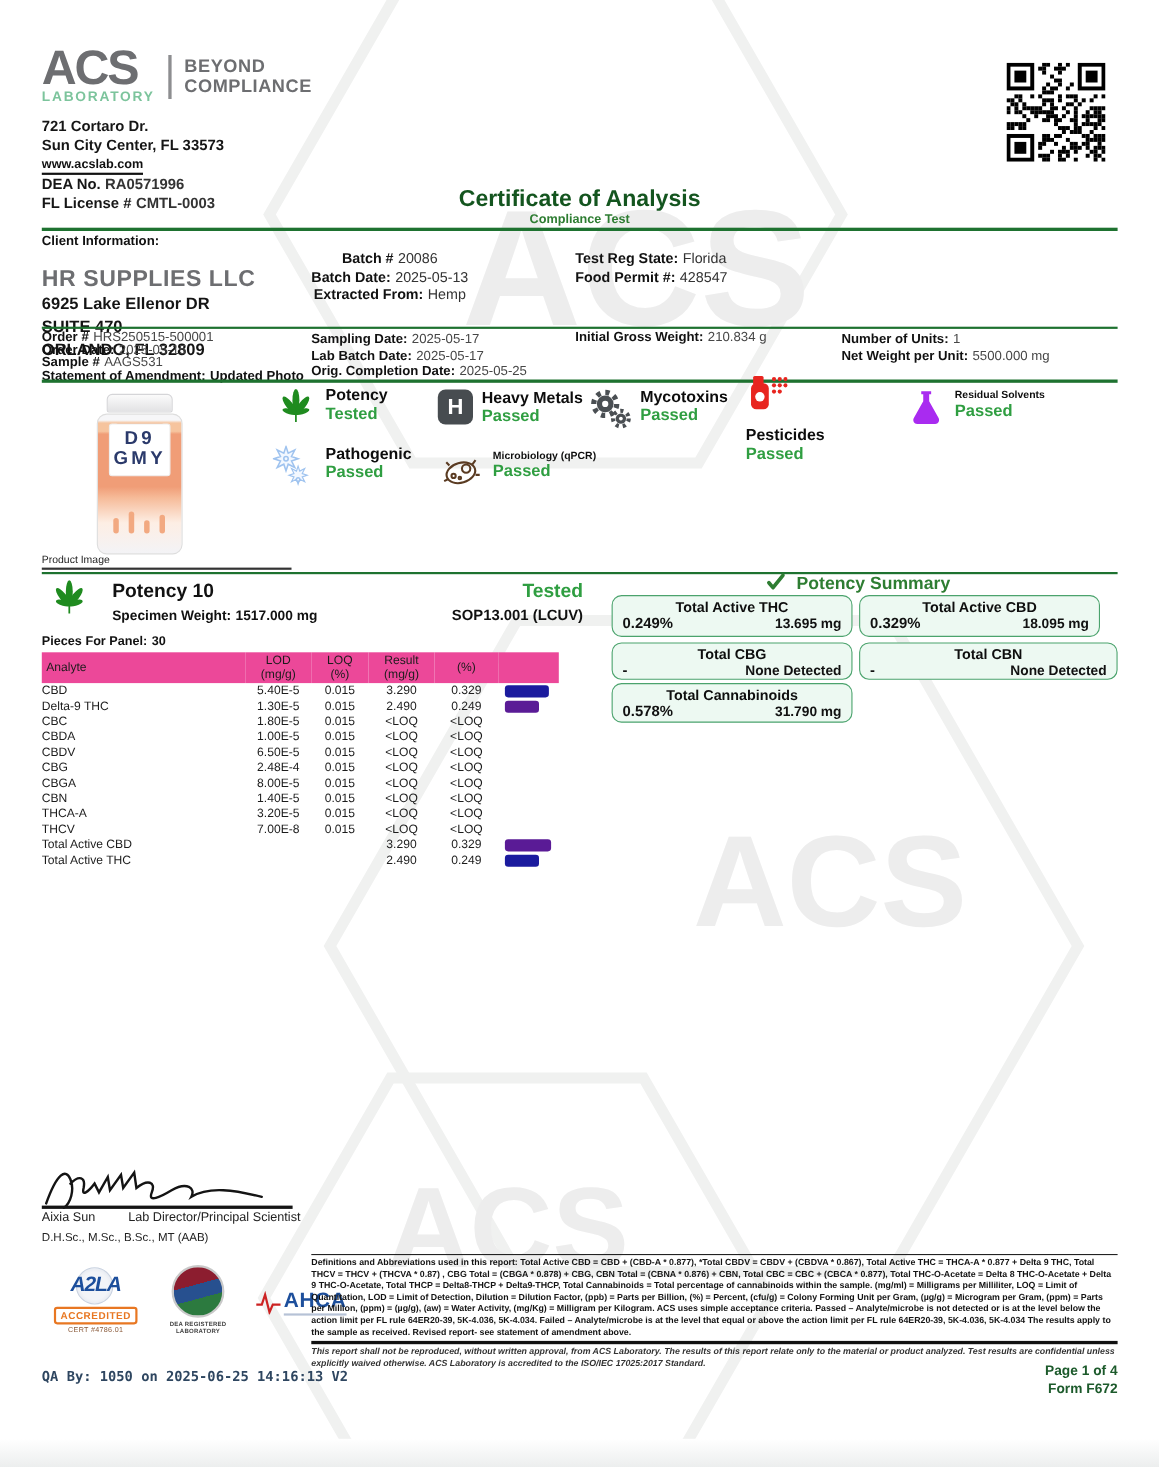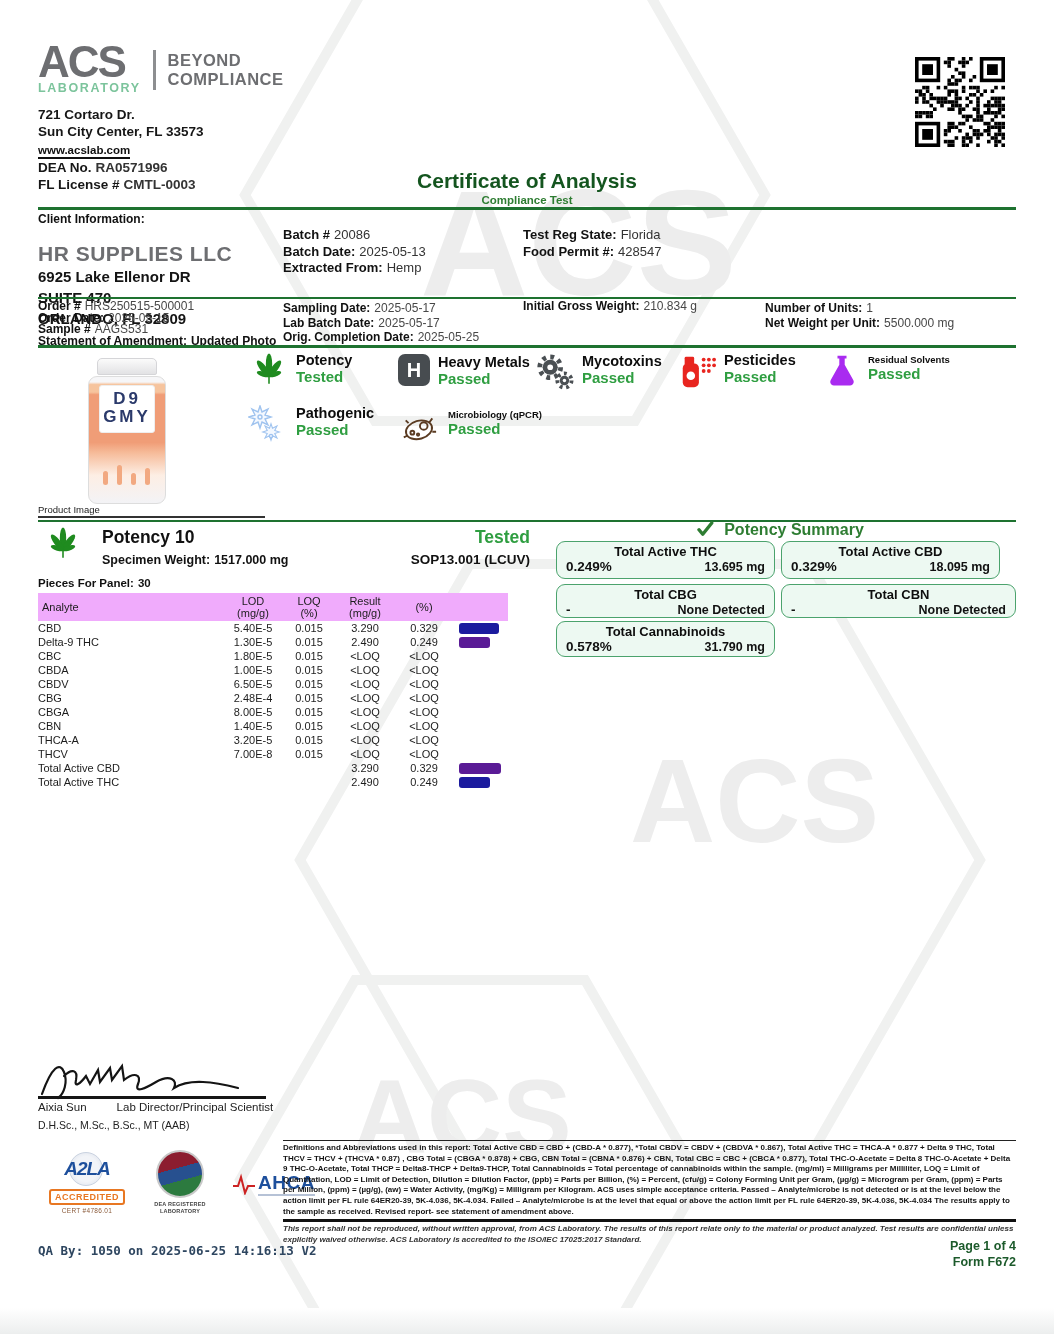--- a/index.html
+++ b/index.html
@@ -60,21 +60,21 @@
   .drip{position:absolute;width:5px;background:#f2a981;border-radius:3px;bottom:18px;}
   .caption{font-size:9.5px;color:#222;}
 
   
   .pot-title{font-size:17.5px;font-weight:bold;}
   .pot-spec{font-size:12.5px;font-weight:bold;margin-top:5px;}
   .tested-lbl{font-size:17.5px;font-weight:bold;color:#2f9e41;}
   .sop-lbl{font-size:13.5px;font-weight:bold;margin-top:4px;}
   .pieces{font-size:11.5px;font-weight:bold;}
   table.ptable{border-collapse:collapse;font-size:11px;color:#1c1c1c;}
-  .ptable th{background:#f0abfc;font-weight:normal;font-size:11px;line-height:12px;padding:2px 0;vertical-align:middle;}
+  .ptable th{background:#ec4899;font-weight:normal;font-size:11px;line-height:12px;padding:2px 0;vertical-align:middle;}
   .ptable td{padding:0;height:14px;line-height:14px;vertical-align:middle;}
   .ptable .c0{width:185px;text-align:left;}
   .ptable .c1{width:60px;text-align:center;}
   .ptable .c2{width:52px;text-align:center;}
   .ptable .c3{width:60px;text-align:center;}
   .ptable .c4{width:58px;text-align:center;}
   .ptable .c5{width:55px;text-align:left;padding-left:6px;}
   .bar{height:11px;border-radius:3px;}
 
   
@@ -360,21 +360,21 @@
 
   <div class="z hr abs" style="top:207px;height:3px;"></div>
 
   <div class="z abs" style="left:38px;top:212px;">
     <div class="clients-heading">Client Information:</div>
     <div class="client-name">HR SUPPLIES LLC</div>
     <div class="client-addr">6925 Lake Ellenor DR</div>
     <div class="client-addr">SUITE 470</div>
     <div class="client-addr">ORLANDO, FL 32809</div>
   </div>
-  <div class="z abs info-col" style="left:283px;top:227px;">
+  <div class="z abs info-col" style="left:283px;top:227px;text-align:center;">
     <div class="fl"><b>Batch #</b><span>20086</span></div>
     <div class="fl"><b>Batch Date:</b><span>2025-05-13</span></div>
     <div class="fl"><b>Extracted From:</b><span>Hemp</span></div>
   </div>
   <div class="z abs info-col" style="left:523px;top:227px;">
     <div class="fl"><b>Test Reg State:</b><span>Florida</span></div>
     <div class="fl"><b>Food Permit #:</b><span>428547</span></div>
   </div>
 
   <div class="z hr abs" style="top:297px;height:2px;"></div>
@@ -434,21 +434,21 @@
         <circle cx="31" cy="29" r="5" fill="#4a4f53"></circle>
         <circle cx="31" cy="29" r="7.5" fill="none" stroke="#4a4f53" stroke-width="4" stroke-dasharray="3 3.9"></circle>
         <circle cx="31" cy="29" r="1.8" fill="#fff"></circle>
       </svg>
     </span>
     <div>
         <div class="blabel">Mycotoxins</div>
         <div class="bstatus">Passed</div>
       </div>
   </div>
-  <div class="z abs badge" style="left:678px;top:352px;">
+  <div class="z abs badge" style="left:678px;top:337px;flex-direction:column;">
     <span>
       <svg width="38" height="38" viewBox="0 0 40 40" fill="#e8251f">
         <rect x="5" y="12" width="17" height="25" rx="5"></rect>
         <rect x="7" y="5" width="10" height="9" rx="1.5"></rect>
         <circle cx="13.5" cy="25" r="4.5" fill="#fff"></circle>
         <circle cx="27" cy="8" r="2"></circle>
           <circle cx="32.5" cy="8" r="2"></circle>
           <circle cx="38" cy="8" r="2"></circle>
         <circle cx="27" cy="14" r="2"></circle>
           <circle cx="32.5" cy="14" r="2"></circle>

